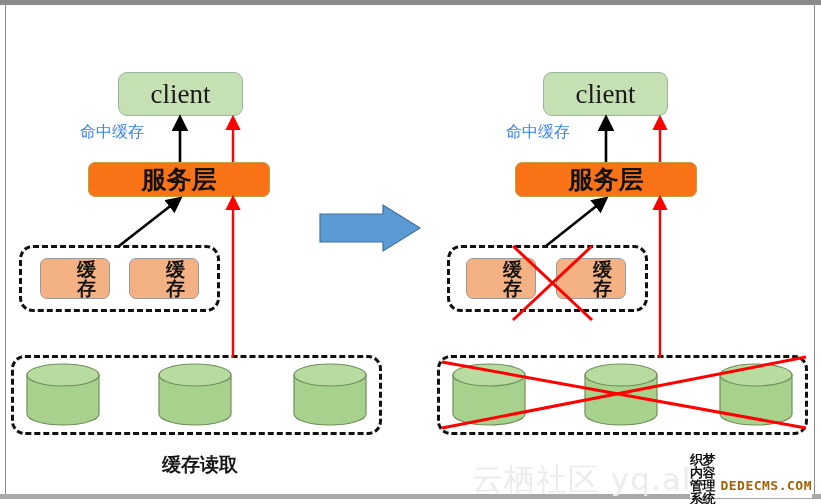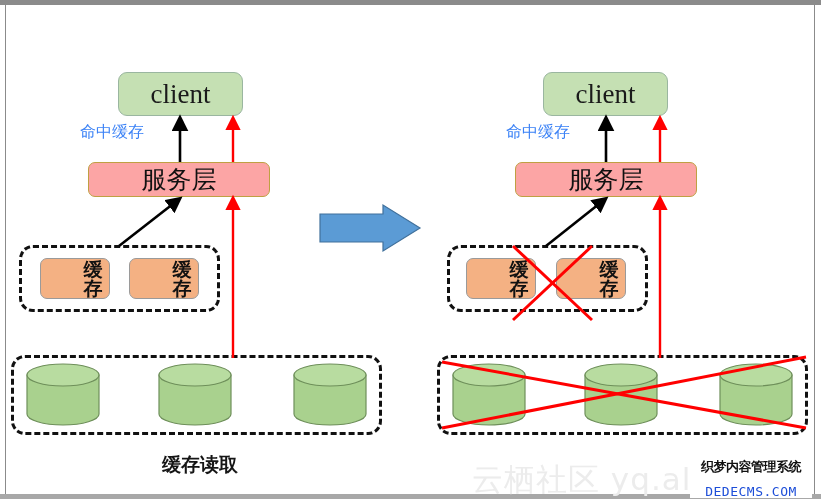--- a/index.html
+++ b/index.html
@@ -39,40 +39,40 @@
     position: absolute; left: 0; top: 499px; width: 821px; height: 5px;
     background: #ffffff;
   }
 
   .node {
     position: absolute;
     box-sizing: border-box;
     display: flex;
     align-items: center;
     justify-content: center;
-    text-align: center;
+    text-align: left;
     line-height: 1;
   }
 
   .client-box {
     background: #c5e0b3;
     border: 1px solid #9ab6a0;
     border-radius: 9px;
     font-size: 27px;
     color: #1a1a1a;
     font-family: "Liberation Serif", "DejaVu Serif", serif;
     letter-spacing: 0px;
   }
 
   .service-box {
-    background: #fca5a5;
+    background: #f97316;
     border: 1px solid #bfa043;
     border-radius: 7px;
     font-size: 25px;
-    font-weight: 400;
+    font-weight: 700;
     color: #111111;
     font-family: "DejaVu Sans", sans-serif;
   }
 
   .cache-box {
     background: #f4b183;
     border: 1px solid #9a9a9a;
     border-radius: 7px;
     font-size: 19px;
     font-weight: 700;
@@ -129,36 +129,36 @@
     line-height: 1;
     user-select: none;
   }
 
   .wm-badge {
     position: absolute;
     width: 122px;
     height: 38px;
     background: #ffffff;
     display: flex;
-    flex-direction: column;
+    flex-direction: row;
     align-items: center;
     justify-content: center;
     line-height: 1;
   }
   .wm-badge .wm-cn {
     font-size: 13px;
     font-weight: 700;
     color: #111111;
     font-family: "DejaVu Sans", sans-serif;
     letter-spacing: -0.5px;
   }
   .wm-badge .wm-en {
     font-size: 13px;
-    font-weight: 400;
-    color: #1d4ed8;
+    font-weight: 700;
+    color: #a16207;
     font-family: "DejaVu Sans Mono", monospace;
     letter-spacing: 0.5px;
     margin-top: 12px;
   }
 
   svg.overlay {
     position: absolute;
     left: 0;
     top: 0;
     width: 821px;

